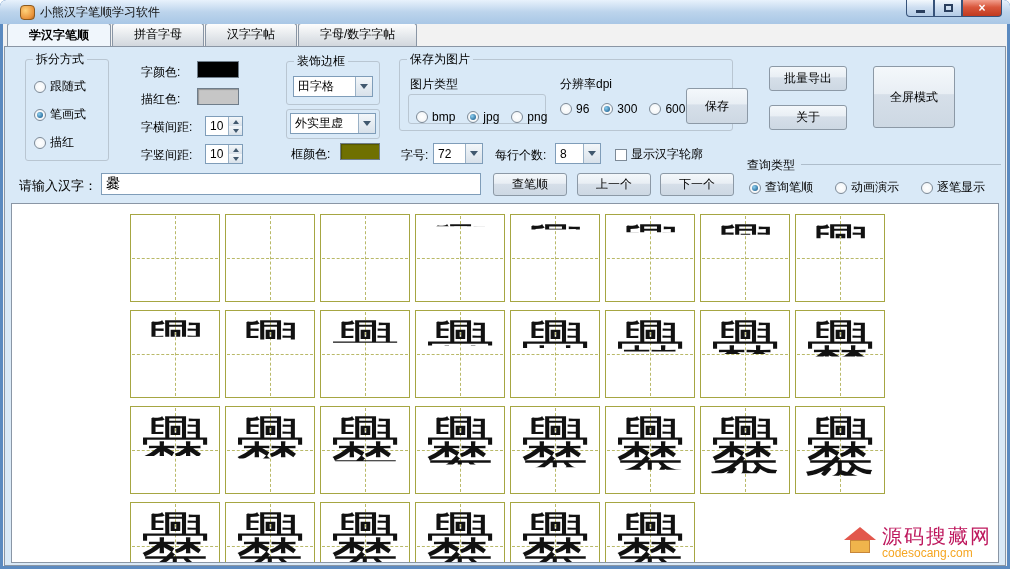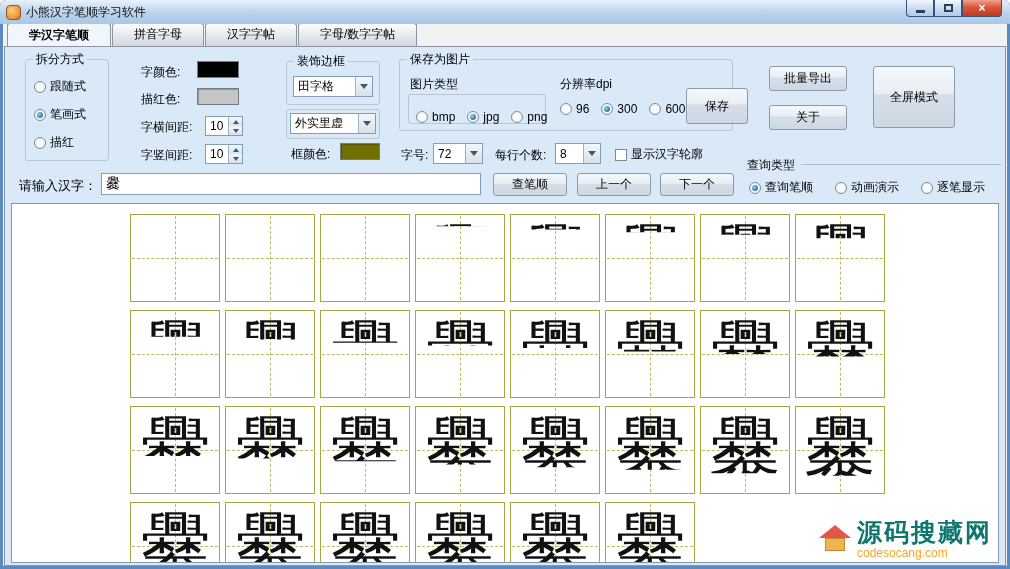--- a/index.html
+++ b/index.html
@@ -1,20 +1,20 @@
 <!DOCTYPE html>
 <html><head>
 <meta charset="utf-8">
 <style>
   * { margin:0; padding:0; box-sizing:border-box; }
   body { font-family:"Liberation Sans","DejaVu Sans",sans-serif; font-size:12px; color:#000; background:#fff; }
   .window { position:relative; width:1010px; height:569px; background:#5b8ac0; overflow:hidden; border-radius:6px 6px 0 0; }
 
   
-  .titlebar { position:relative; height:24px; background:linear-gradient(#e8f2fc,#bcd4ec 50%,#a9c7e6); display:flex; align-items:center; padding:0 6px; border-radius:6px 6px 0 0; }
+  .titlebar { position:relative; height:24px; background:linear-gradient(#e8f2fc,#bcd4ec 50%,#a9c7e6); display:flex; align-items:center; padding:0 20px; border-radius:6px 6px 0 0; }
   .app-icon { width:15px; height:15px; border-radius:4px; background:radial-gradient(circle at 35% 35%, #ffd27a, #e8923a 70%, #b05f1a); border:1px solid #8a5a20; margin-right:5px; }
   .win-title { font-size:12px; color:#111; }
   .win-controls { position:absolute; top:0; right:8px; display:flex; }
   .tb-btn { width:28px; height:17px; border:1px solid #37537a; border-top:none; display:flex; align-items:center; justify-content:center; background:linear-gradient(#f3f8fd,#cfdff1 45%,#b3cbe5); cursor:pointer; }
   .tb-btn.min { border-radius:0 0 0 4px; }
   .tb-btn.close { width:40px; background:linear-gradient(#f2a08e,#d9573c 45%,#c03a1f); border-radius:0 0 4px 0; color:#fff; font-weight:bold; font-size:12px; }
   .glyph-min { width:9px; height:3px; background:#2a3f5e; margin-top:6px; }
   .glyph-max { width:9px; height:8px; border:2px solid #2a3f5e; background:transparent; }
 
   
@@ -68,21 +68,21 @@
   .cell::before { content:''; position:absolute; left:1px; right:1px; top:50%; border-top:1px dashed #b9b968; }
   .cell::after { content:''; position:absolute; top:1px; bottom:1px; left:50%; border-left:1px dashed #b9b968; }
   .cell-char { position:absolute; inset:0; display:flex; align-items:center; justify-content:center; font-size:72px; line-height:88px; color:#111; z-index:2; font-family:"DejaVu Sans",sans-serif; }
 
   
   .watermark { position:absolute; right:6px; bottom:2px; display:flex; align-items:center; gap:6px; z-index:5; }
   .house { width:32px; height:30px; position:relative; }
   .roof { width:0; height:0; border-left:16px solid transparent; border-right:16px solid transparent; border-bottom:13px solid #e2574c; }
   .house-body { width:20px; height:13px; background:#f0b44c; margin:0 auto; border:1px solid #c7863a; }
   .wm-text { text-align:left; line-height:1.1; }
-  .wm-name { color:#0f766e; font-size:25px; font-weight:bold; letter-spacing:2px; }
+  .wm-name { color:#be185d; font-size:20px; font-weight:normal; letter-spacing:2px; }
   .wm-url { color:#f5a623; font-size:12px; }
 </style>
 </head>
 <body>
 
 <div class="window">
 
   <div class="titlebar">
     <span class="app-icon"></span>
     <span class="win-title">小熊汉字笔顺学习软件</span>

